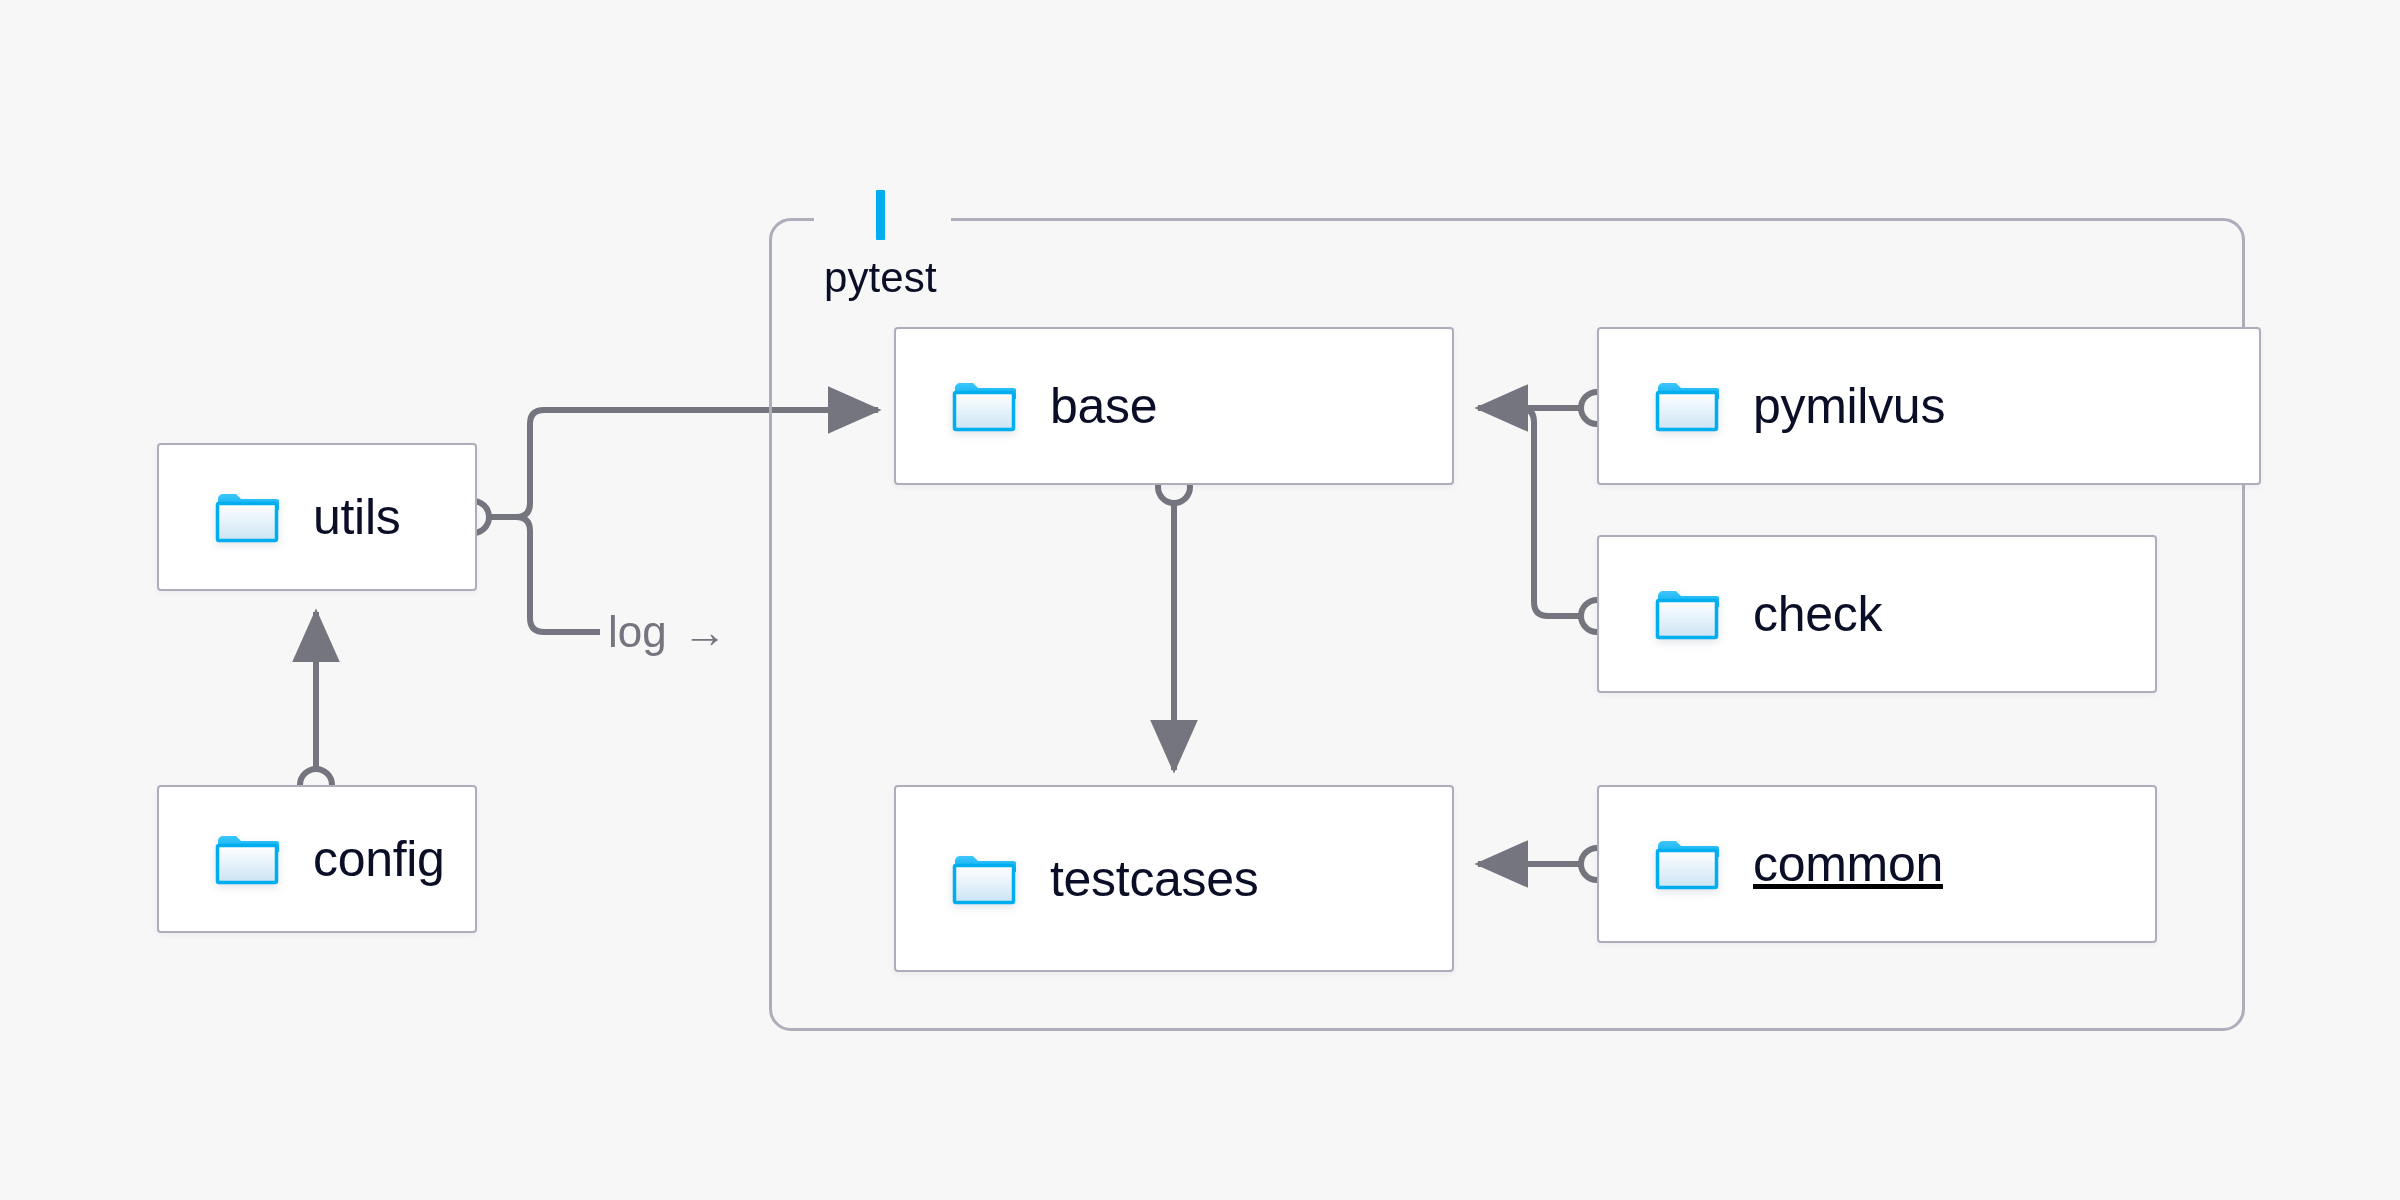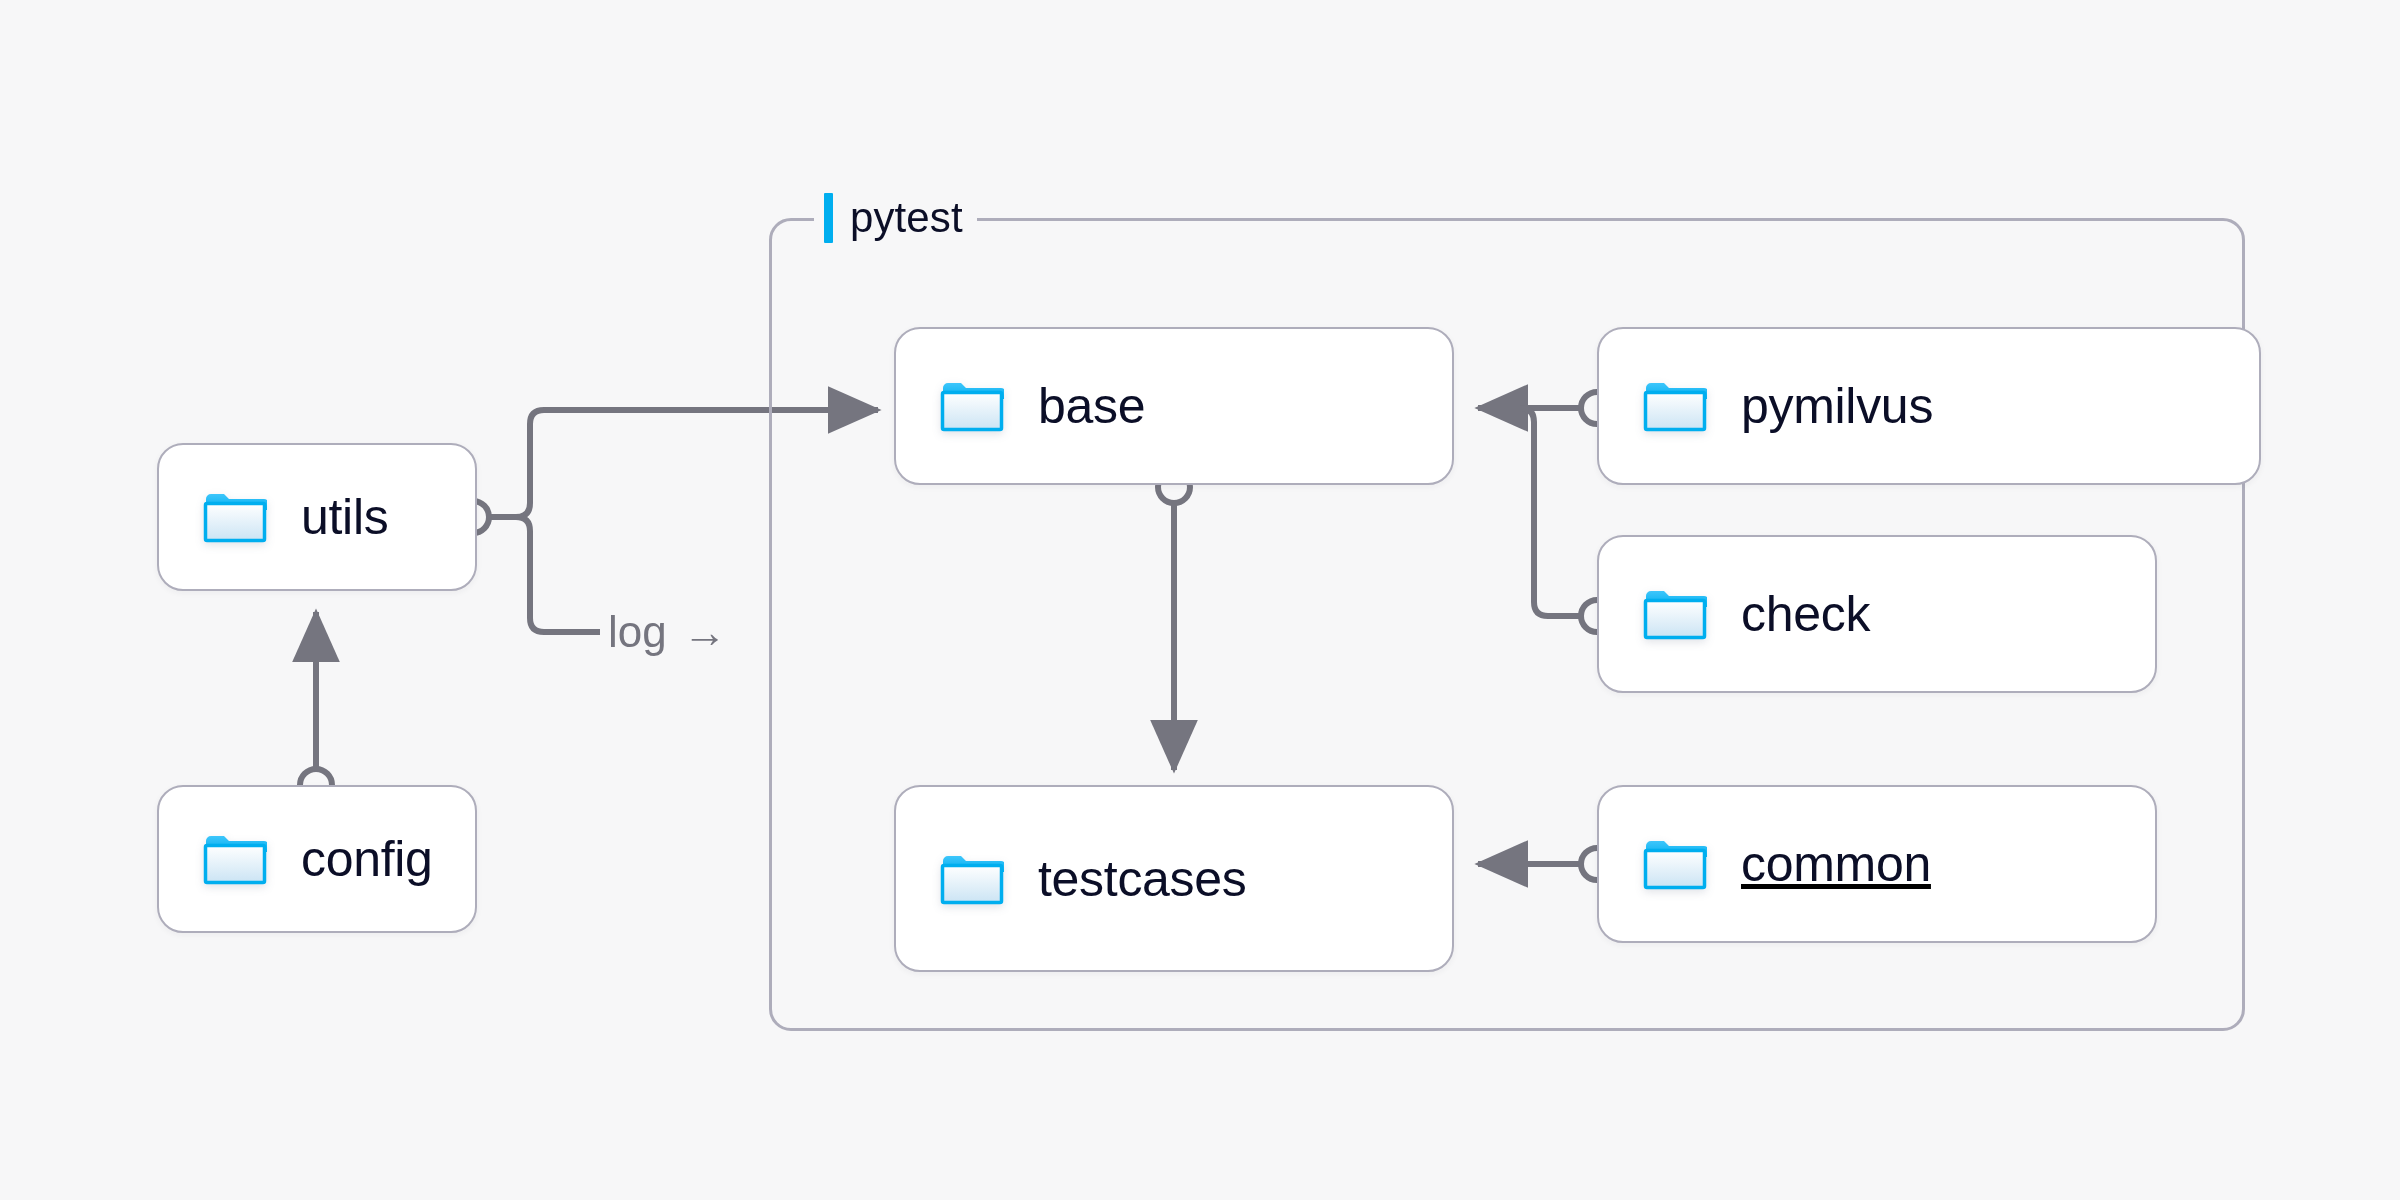--- a/index.html
+++ b/index.html
@@ -40,20 +40,21 @@
   }
   .group-label {
     position: absolute;
     display: flex;
     align-items: center;
     gap: 17px;
     background: #f7f7f8;
     padding: 0 14px 0 10px;
     height: 56px;
     box-sizing: border-box;
+    flex-direction: column;
   }
   .group-label .accent-bar {
     width: 9px;
     height: 50px;
     background: #00aeef;
     border-radius: 1px;
     flex: none;
   }
   .group-label .group-title {
     font-size: 42px;
@@ -61,26 +62,26 @@
     letter-spacing: 0.1px;
     line-height: 1;
     white-space: nowrap;
   }
 
   
   .node {
     position: absolute;
     background: #ffffff;
     border: 2.5px solid #aeadbb;
-    border-radius: 26px;
+    border-radius: 4px;
     box-sizing: border-box;
     display: flex;
     align-items: center;
     box-shadow: 0 2px 6px rgba(30, 30, 55, 0.05);
-    padding-left: 44px;
+    padding-left: 56px;
     gap: 34px;
   }
   .node .node-label {
     font-size: 50px;
     color: #0b0e27;
     letter-spacing: -0.3px;
     line-height: 1;
     white-space: nowrap;
   }
 

